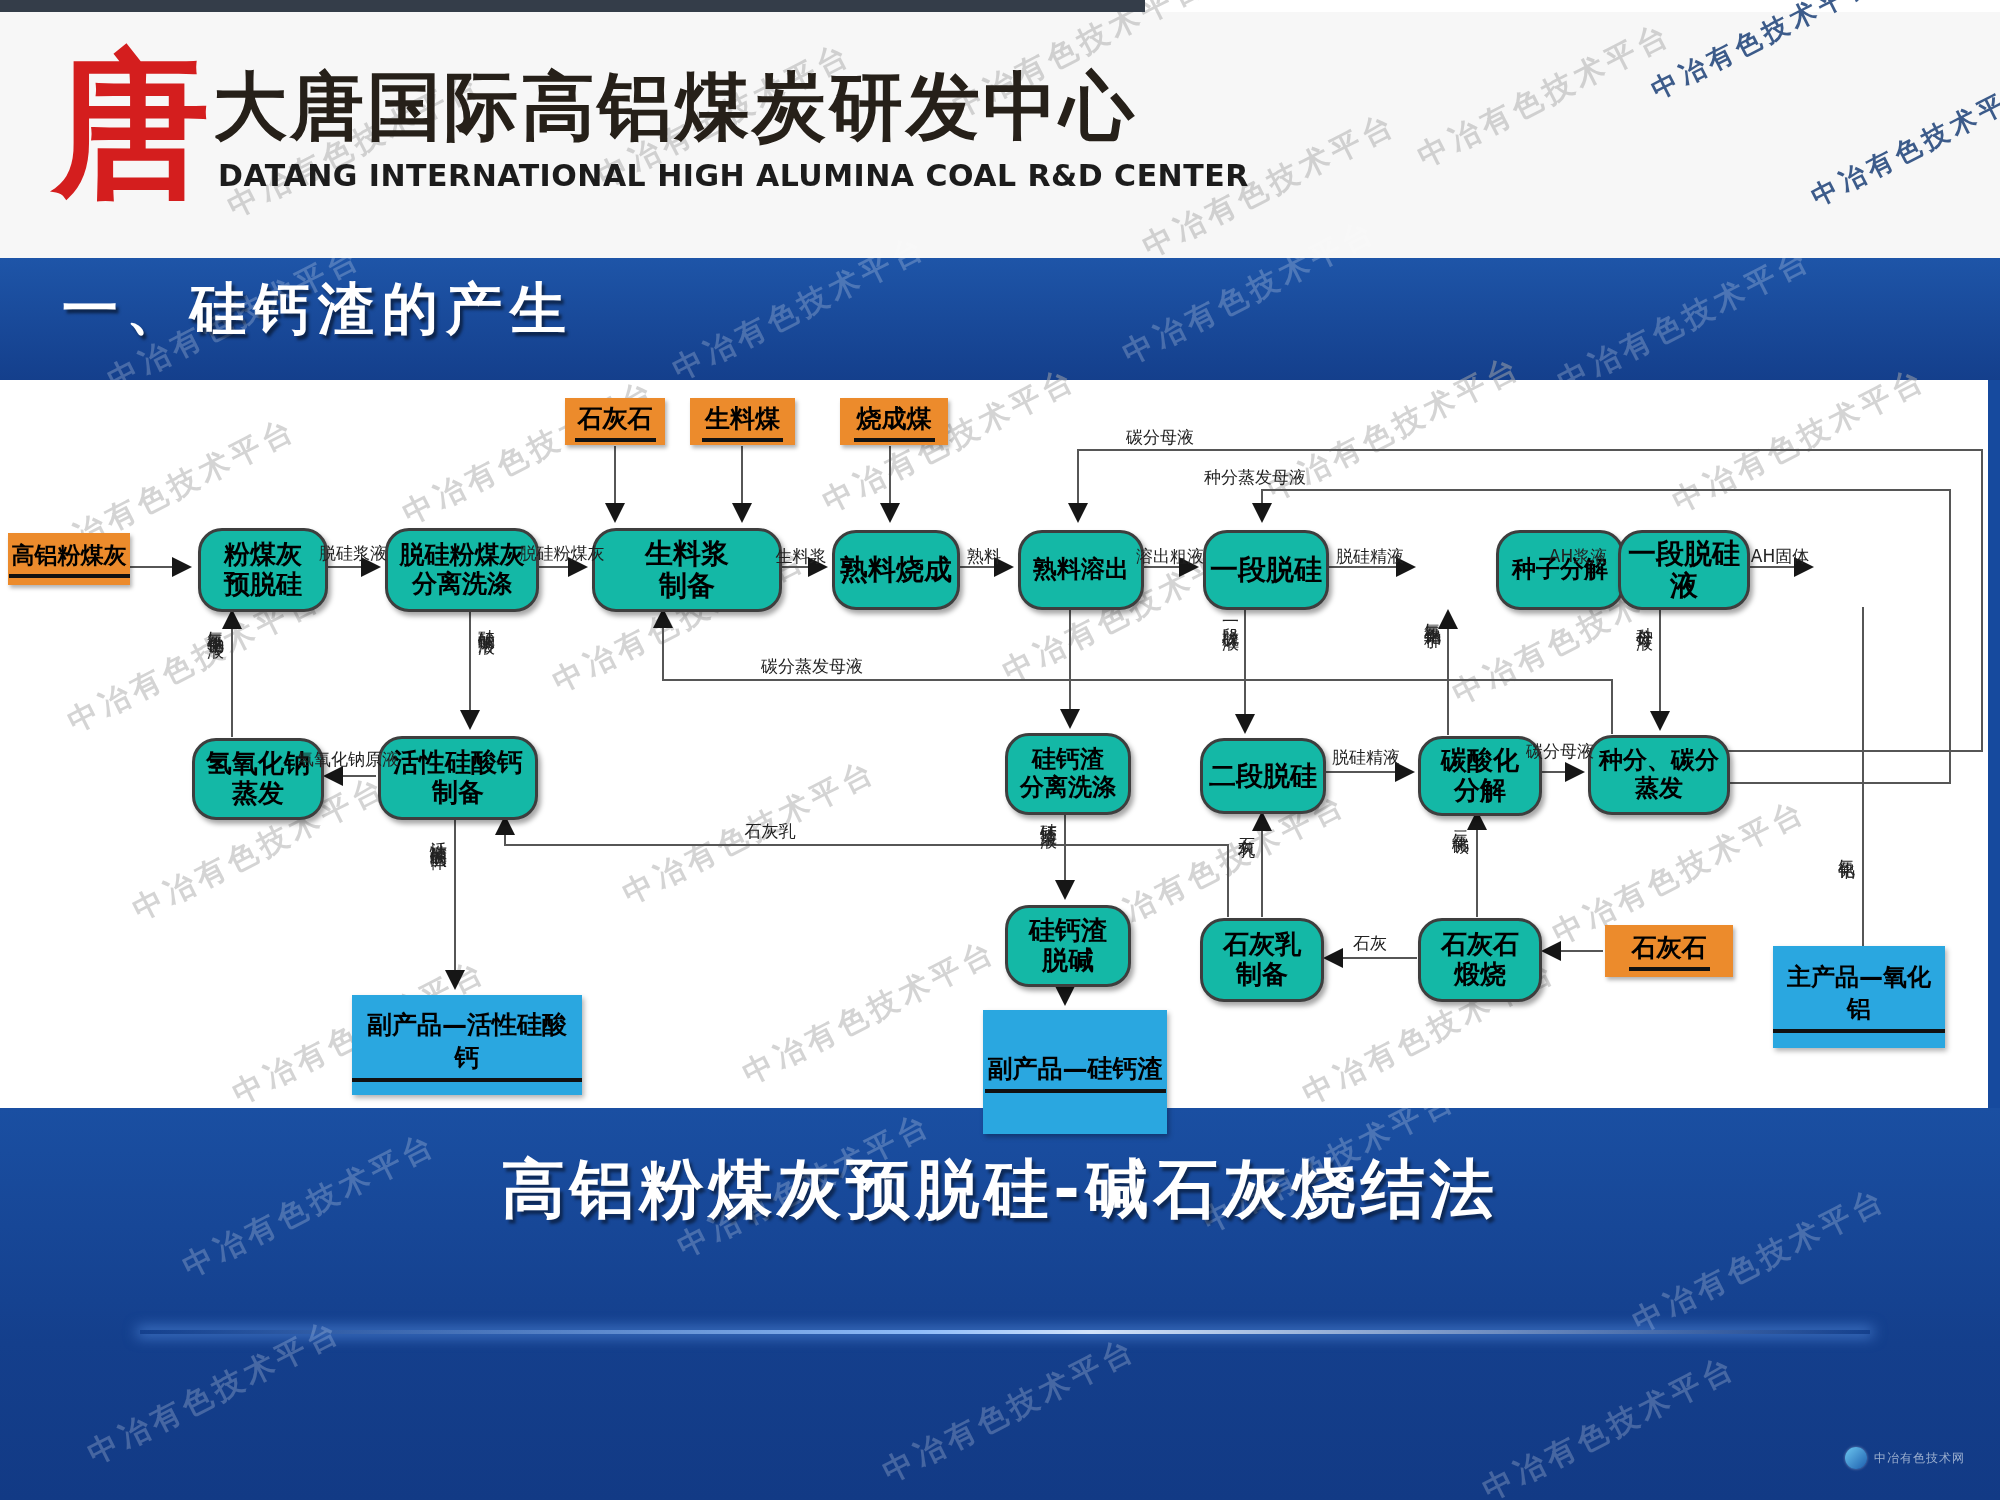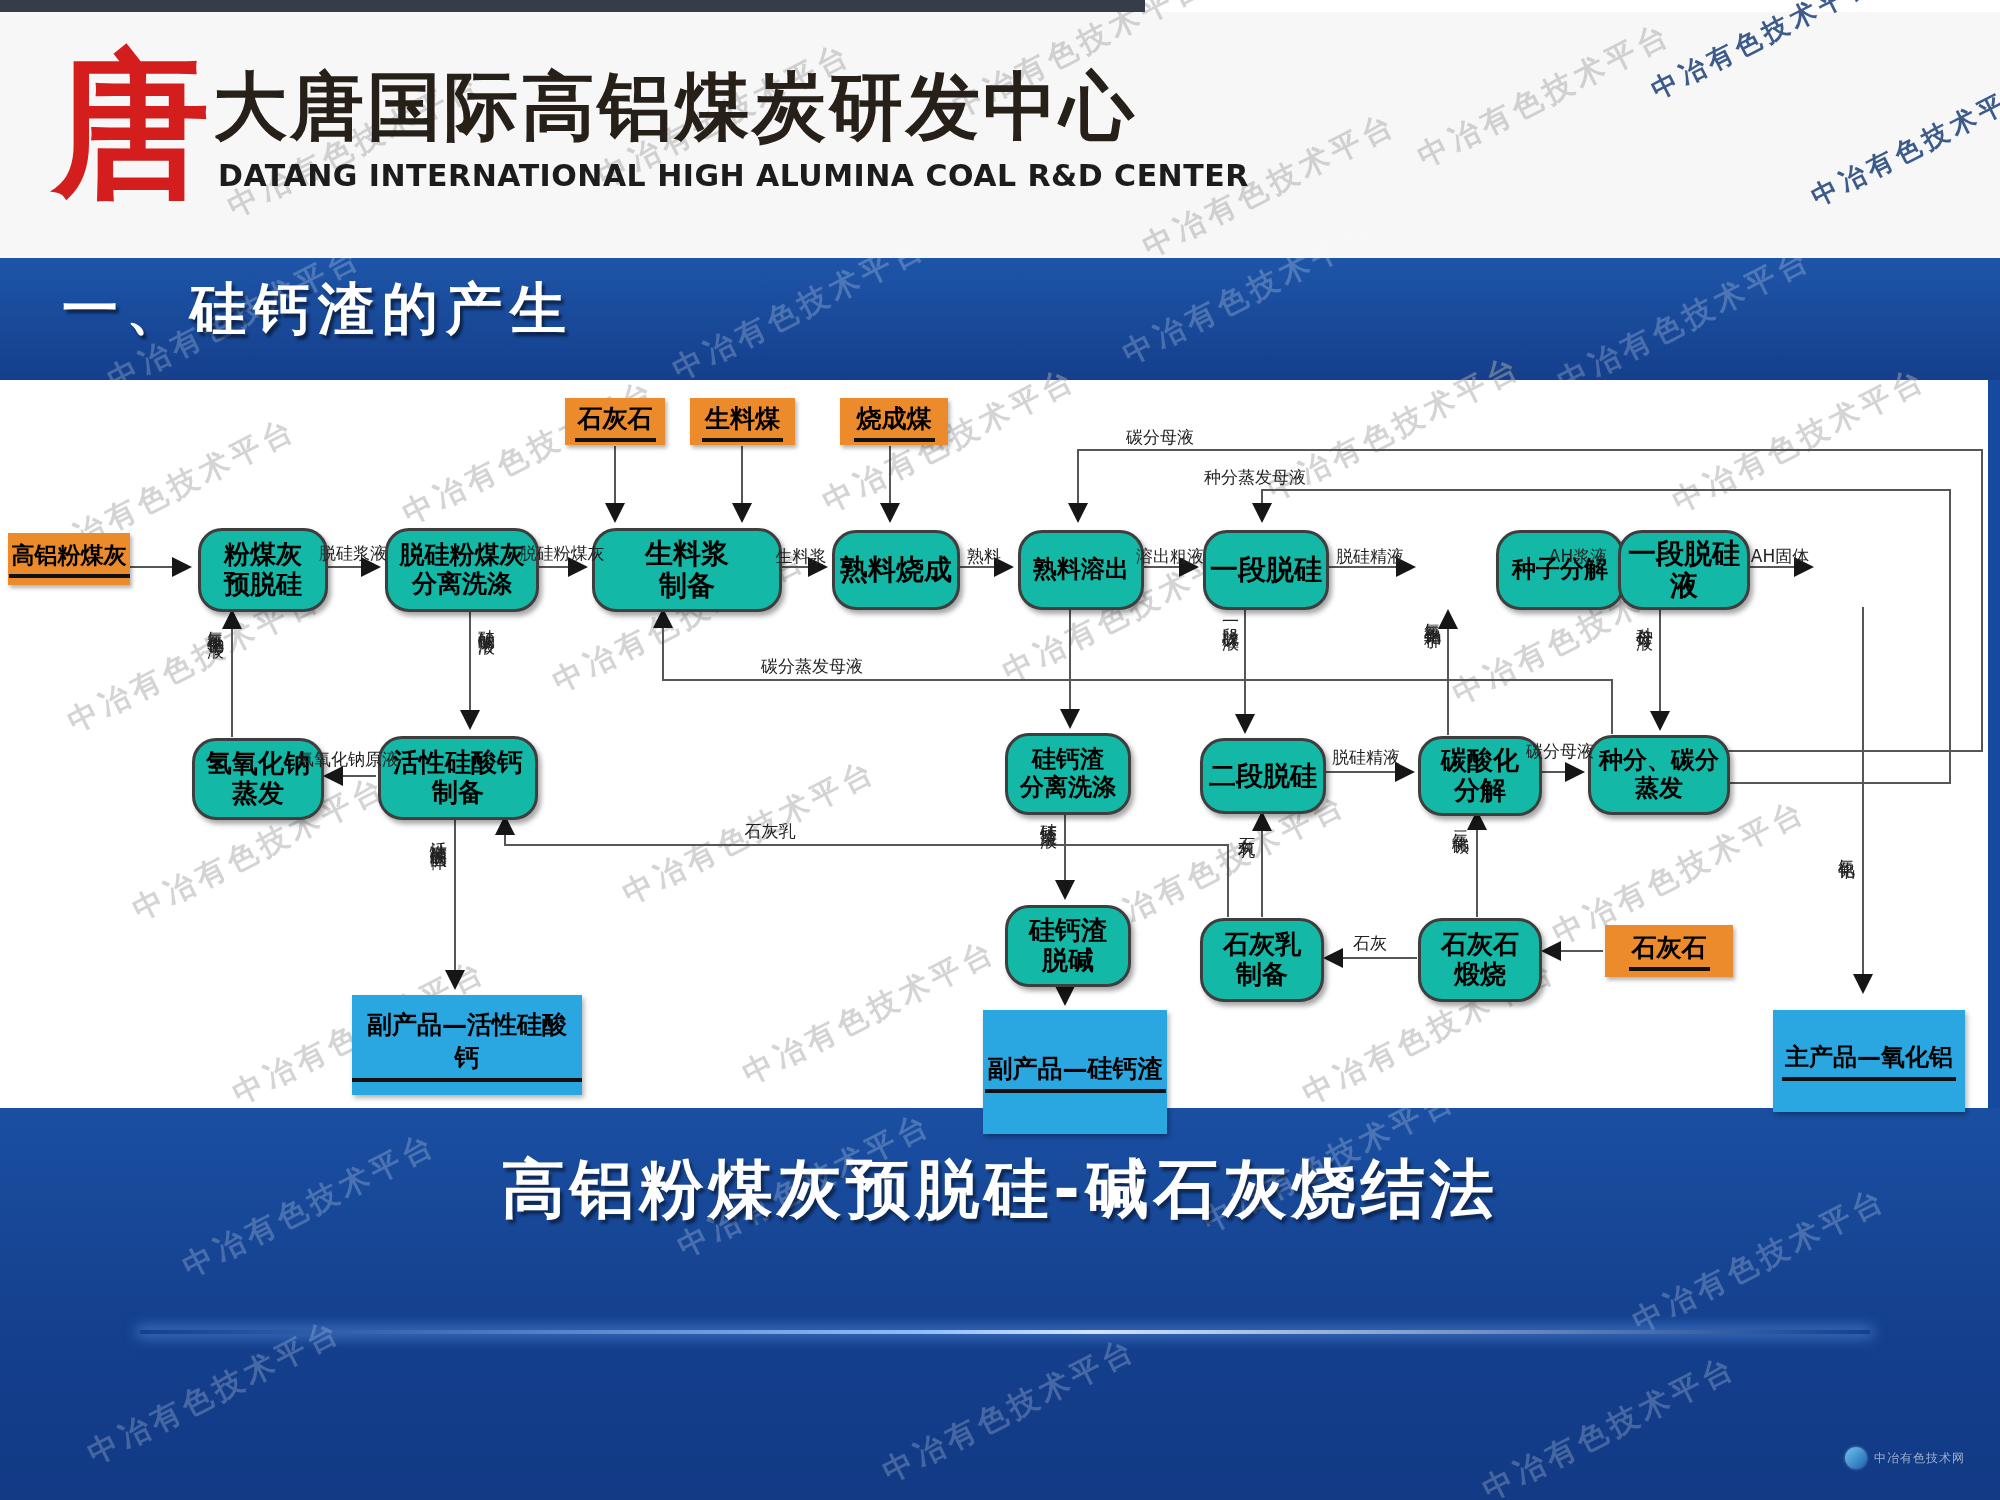--- a/index.html
+++ b/index.html
@@ -198,21 +198,21 @@
 制备</div>
   <div class="ybox" style="left:1418px;top:918px;width:118px;height:78px;font-size:26px">石灰石
 煅烧</div>
 
   <div class="cbox" style="left:983px;top:1010px;width:184px;height:124px;font-size:25px">
       <span>副产品—硅钙渣</span>
     </div>
   <div class="cbox" style="left:352px;top:995px;width:230px;height:100px;font-size:25px">
       <span>副产品—活性硅酸钙</span>
     </div>
-  <div class="cbox" style="left:1773px;top:1010px;width:192px;height:102px;font-size:24px">
+  <div class="cbox" style="left:1773px;top:946px;width:172px;height:102px;font-size:24px">
       <span>主产品—氧化铝</span>
     </div>
 
   <span class="hlabel" style="left:353px;top:542px">脱硅浆液</span>
   <span class="hlabel" style="left:562px;top:542px">脱硅粉煤灰</span>
   <span class="hlabel" style="left:801px;top:545px">生料浆</span>
   <span class="hlabel" style="left:984px;top:545px">熟料</span>
   <span class="hlabel" style="left:1170px;top:545px">溶出粗液</span>
   <span class="hlabel" style="left:1370px;top:545px">脱硅精液</span>
   <span class="hlabel" style="left:1578px;top:545px">AH浆液</span>

